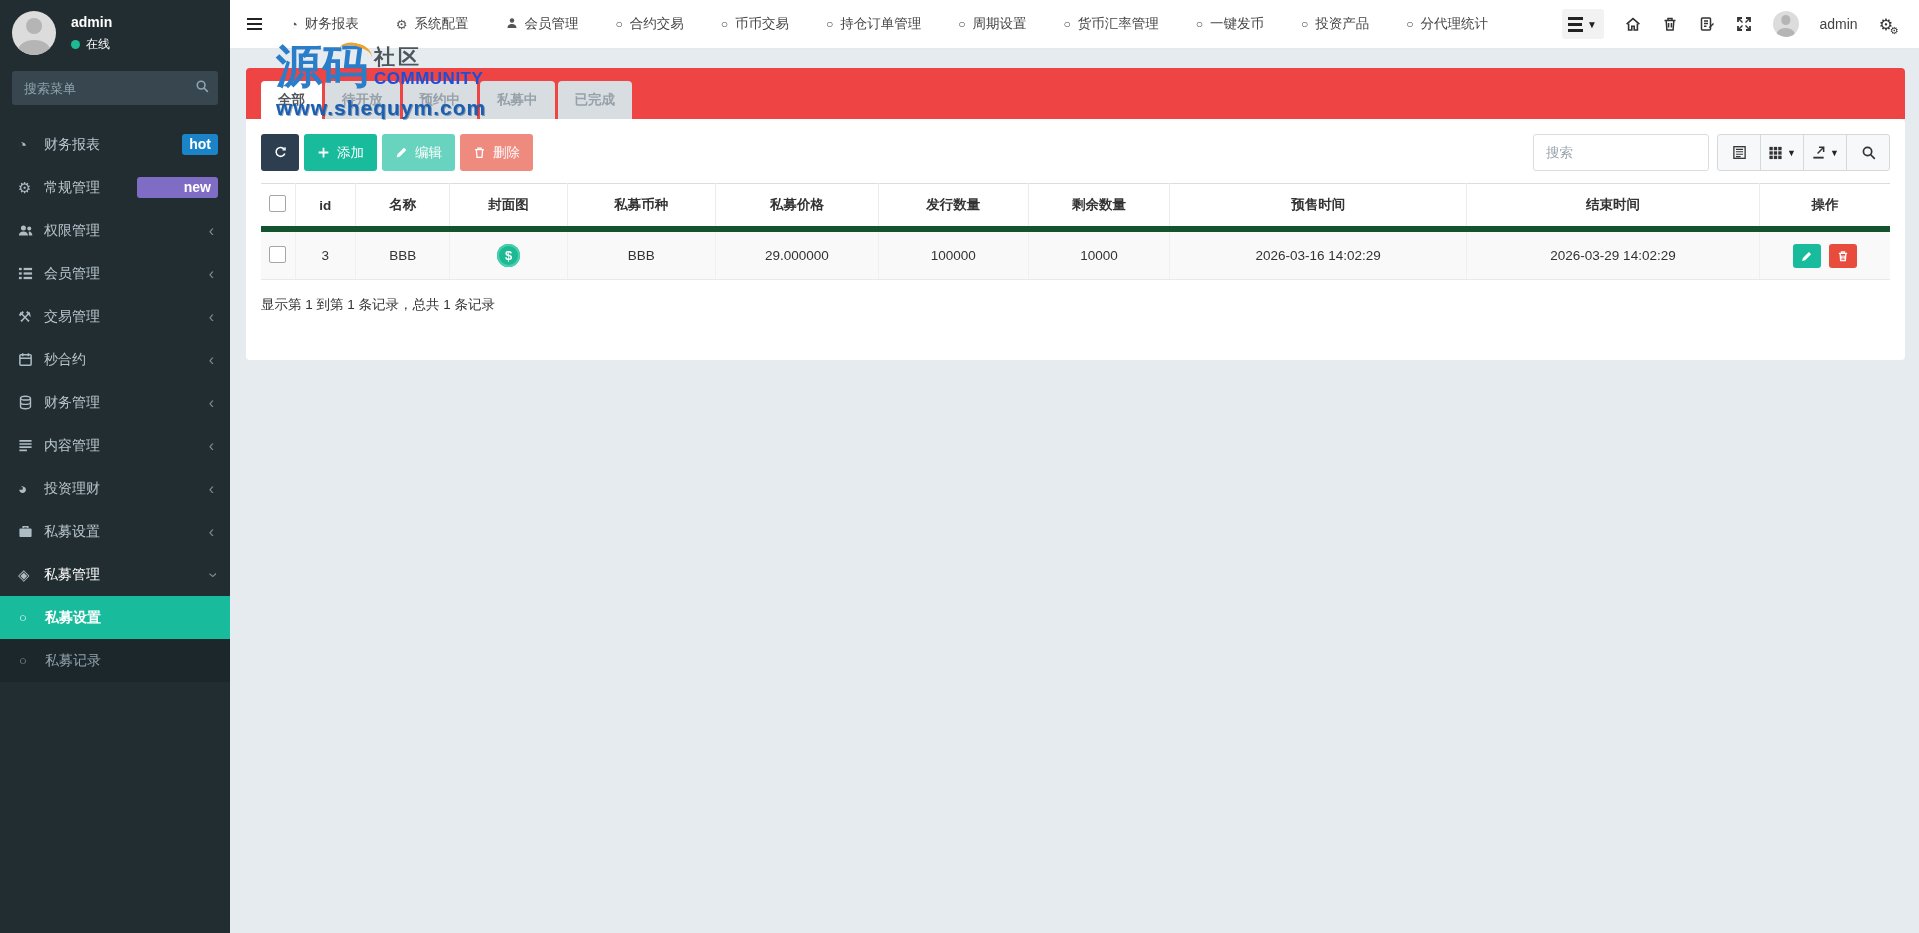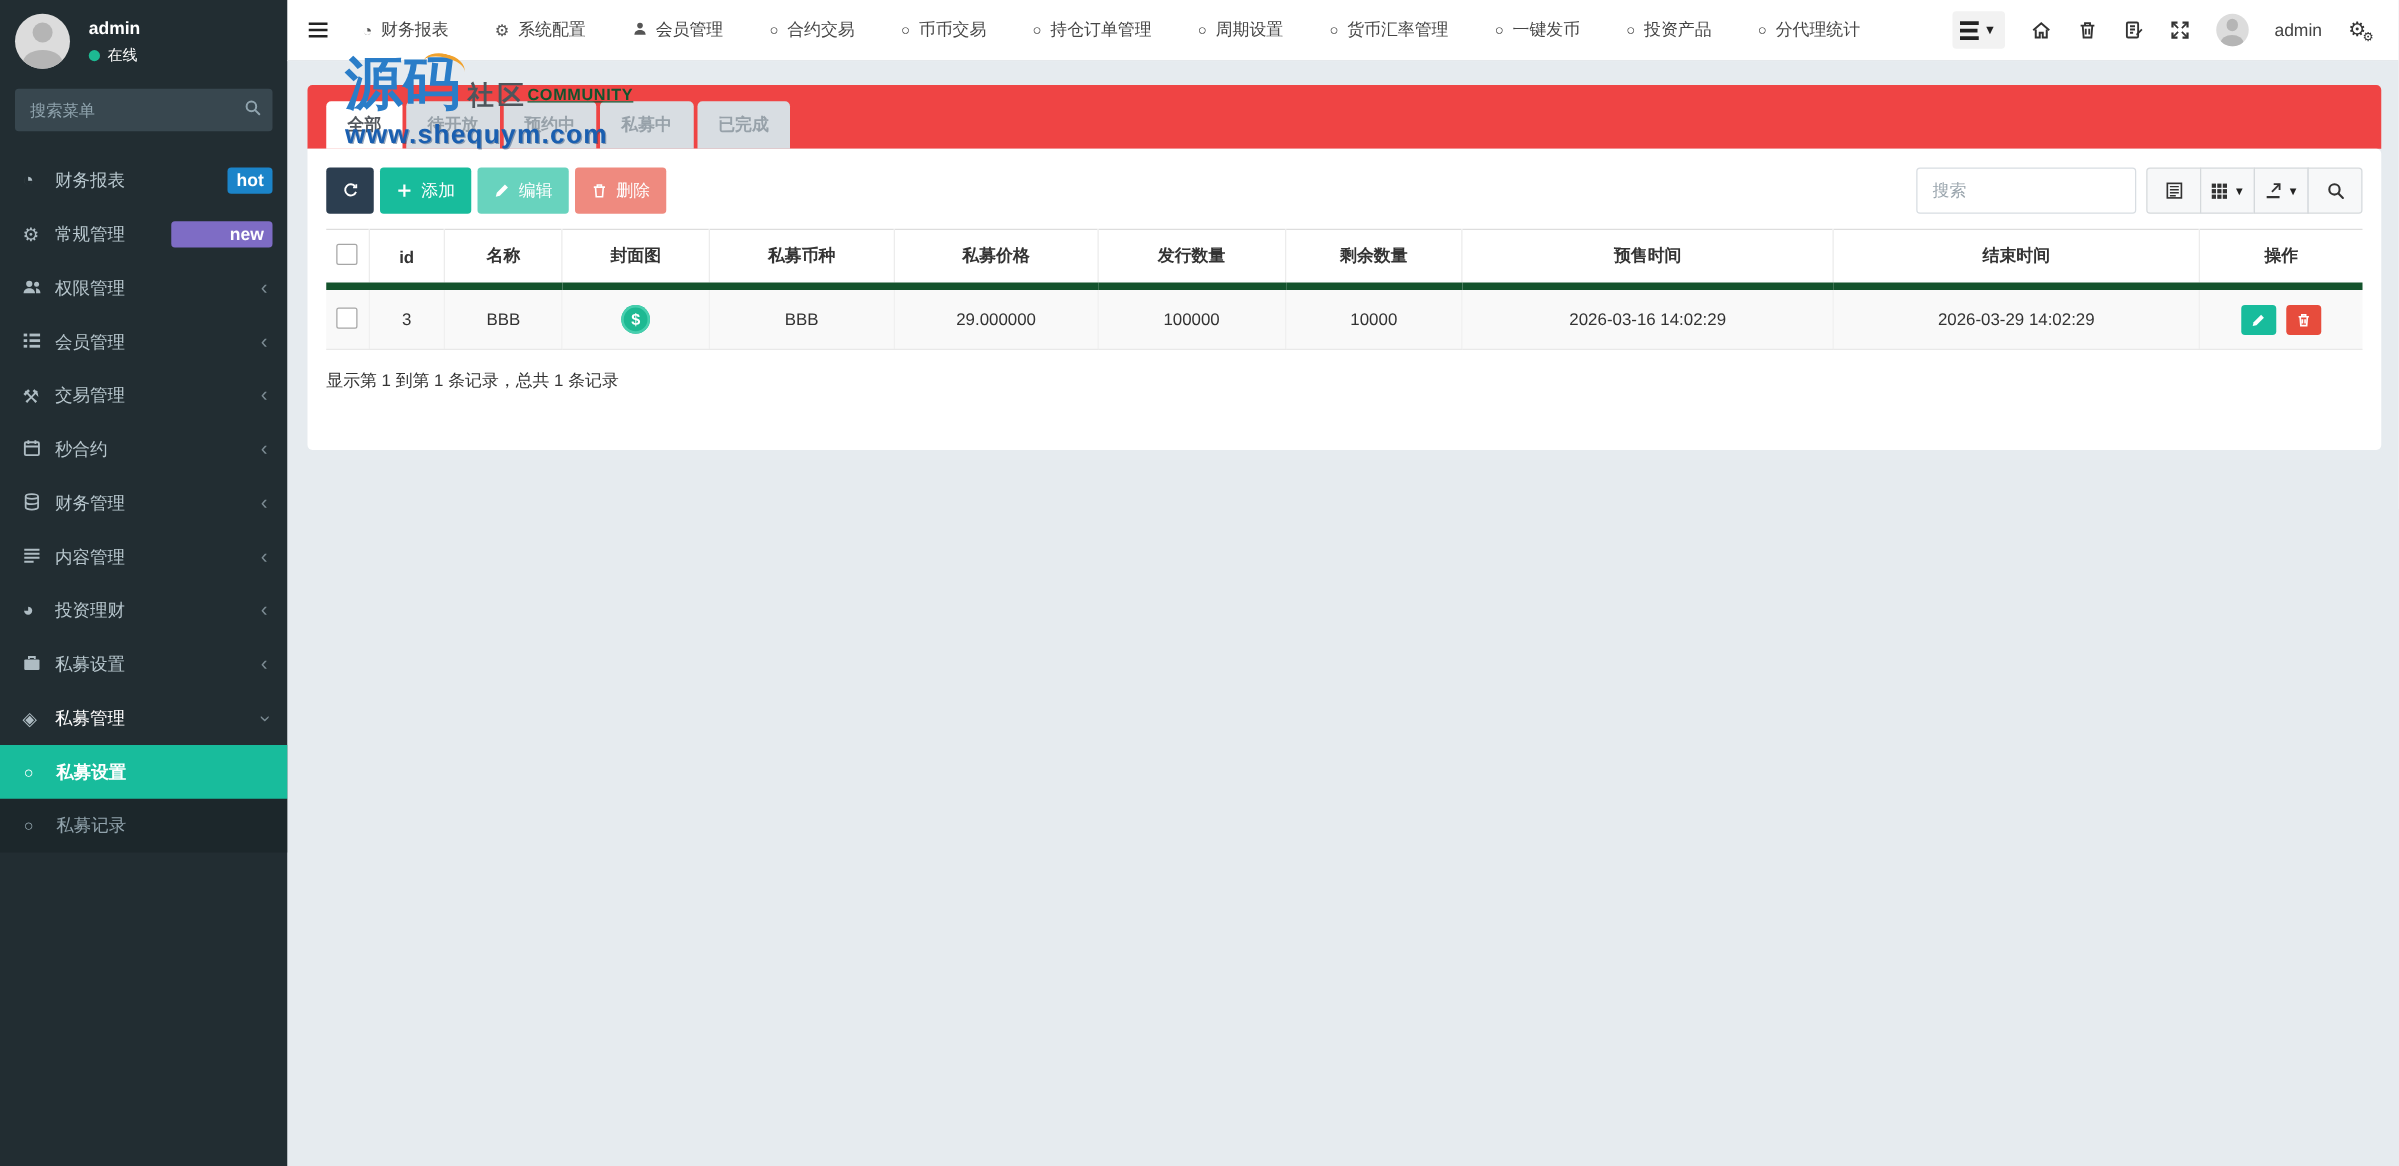--- a/index.html
+++ b/index.html
@@ -102,23 +102,23 @@
   .op svg{width:12px;height:12px;}
   .op-edit{background:#18bc9c;}
   .op-del{background:#e74c3c;}
   .summary{margin-top:16px;font-size:13.5px;color:#333;}
 
   
   .watermark{position:absolute;left:30px;top:-23px;z-index:6;pointer-events:none;}
   .wm-row{display:flex;align-items:flex-end;gap:6px;}
   .wm-main{font-size:46px;font-weight:bold;color:#2a7dc8;line-height:.95;position:relative;}
   .wm-main::after{content:"";position:absolute;right:-4px;top:-2px;width:34px;height:18px;border-top:3px solid #f0a22e;border-radius:50%;transform:rotate(14deg);}
-  .wm-col{display:flex;flex-direction:row;line-height:1;padding-bottom:2px;}
+  .wm-col{display:flex;flex-direction:column;line-height:1;padding-bottom:2px;}
   .wm-side{font-size:21px;font-weight:bold;color:#4d565c;letter-spacing:3px;}
-  .wm-sub{font-size:13px;font-weight:bold;color:#14532d;letter-spacing:.5px;margin-top:3px;text-decoration:underline;}
+  .wm-sub{font-size:17px;font-weight:bold;color:#1d4ed8;letter-spacing:.5px;margin-top:3px;}
   .wm-url{font-size:21px;font-weight:bold;color:#1a5fb0;margin-top:7px;letter-spacing:1px;text-shadow:1px 1px 0 rgba(20,60,110,.45);}
 </style>
 </head>
 <body>
 
 <div class="page">
 
   <aside class="sidebar">
 
     <div class="user-panel">

